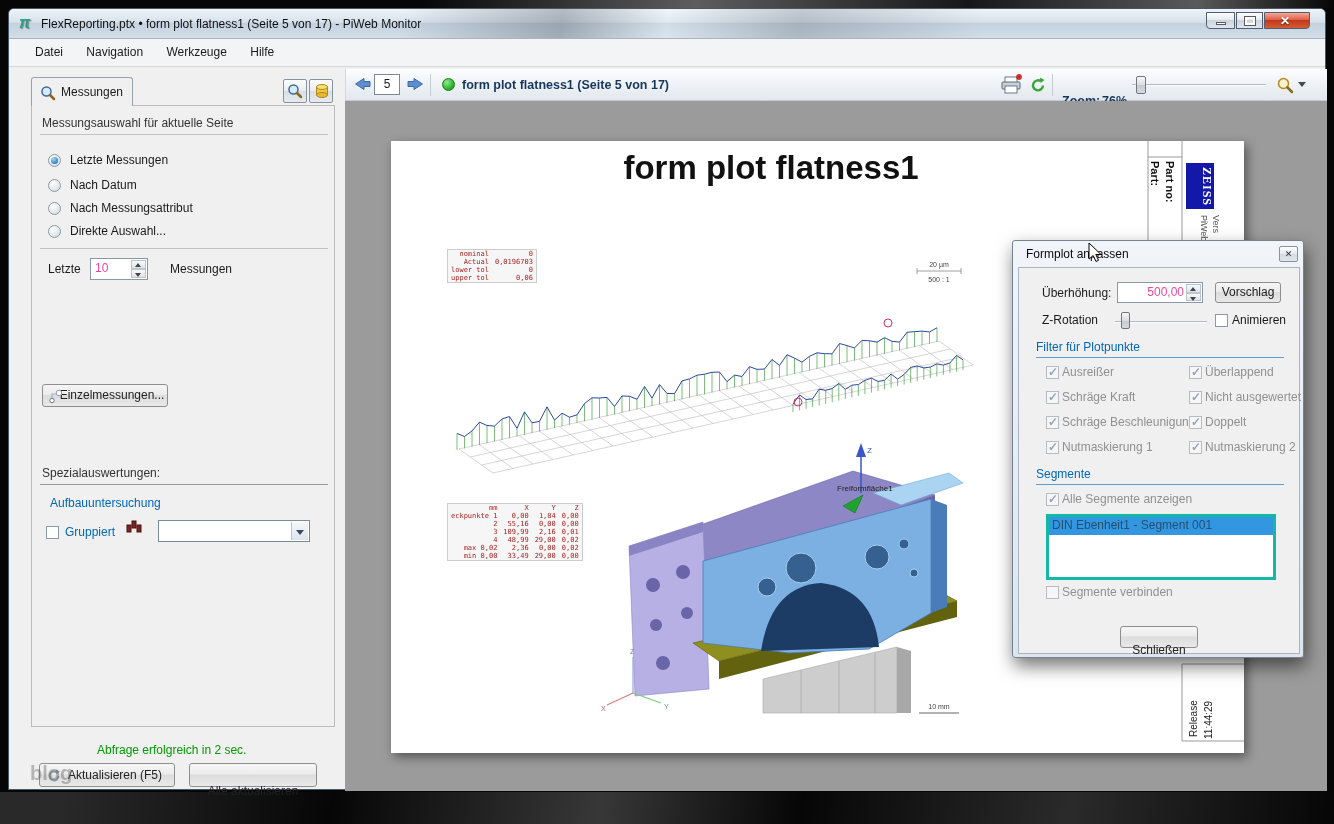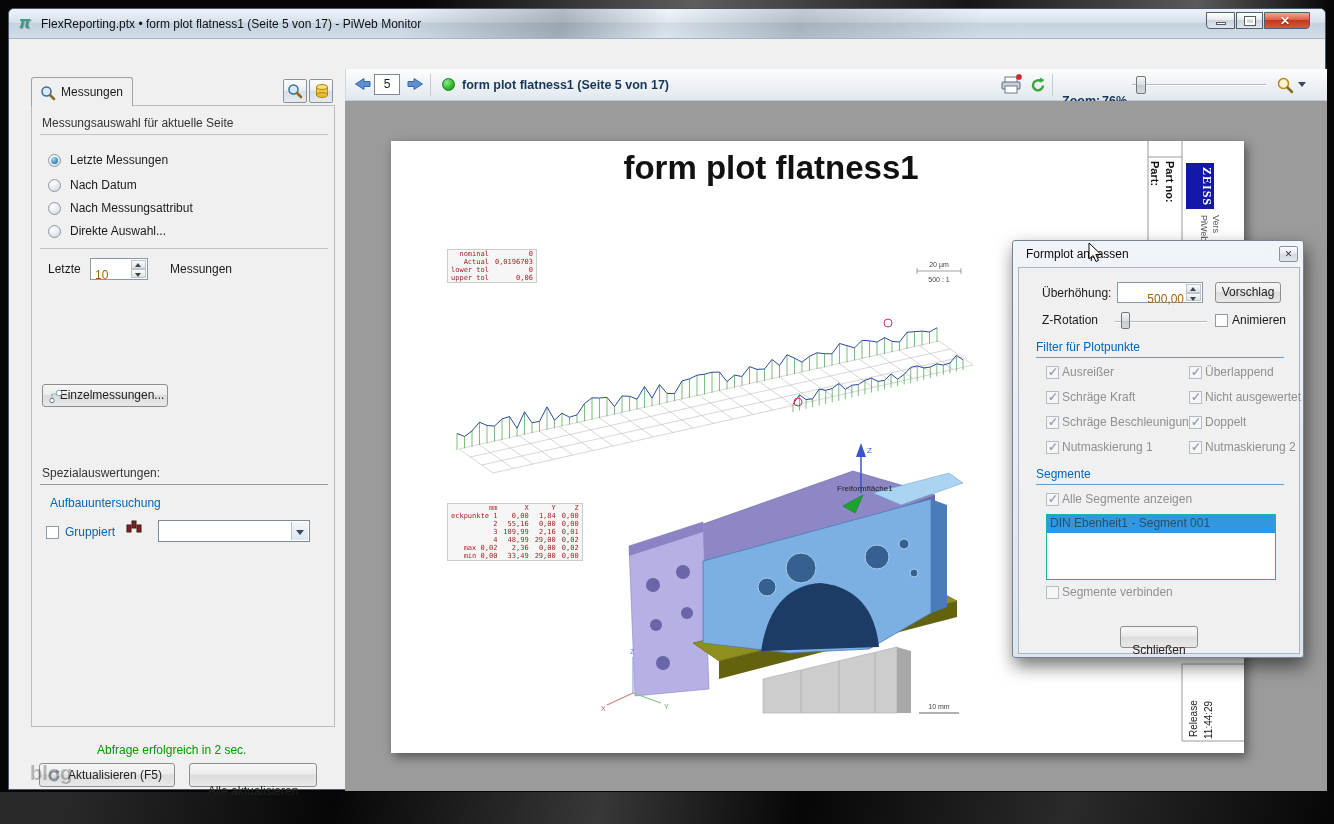--- a/index.html
+++ b/index.html
@@ -44,21 +44,21 @@
   .tool-sq{position:absolute;top:2px;width:24px;height:24px;border:1px solid #8694a2;border-radius:2px;
     background:linear-gradient(#fdfdfd,#e8ecf0 50%,#d8dee4 51%,#e6eaee);}
   .groupbox{position:absolute;left:0;top:28px;width:304px;height:622px;border:1px solid #bcbcbc;background:#f0f0f0;}
   .sec-title{position:absolute;font-size:12px;color:#333;white-space:nowrap;}
   .hline{position:absolute;height:1px;background:#c2c2c2;}
   .radio{position:absolute;width:13px;height:13px;border-radius:50%;border:1px solid #8a9aa8;
     background:radial-gradient(circle at 35% 30%,#fff,#e2e7ea 60%,#c6cdd4);}
   .radio.sel::after{content:"";position:absolute;left:2px;top:2px;width:7px;height:7px;border-radius:50%;
     background:radial-gradient(circle at 35% 30%,#a8d8f2,#2f84c0 70%,#1b5e92);}
   .rlabel{position:absolute;font-size:12px;color:#1a1a1a;white-space:nowrap;}
-  .input{position:absolute;background:#fff;border:1px solid #8a99a8;font-size:12px;padding:9px 18px 2px 4px;color:#a16207;}
+  .input{position:absolute;background:#fff;border:1px solid #8a99a8;font-size:12px;padding:2px 18px 2px 4px;color:#ec4899;}
   .spin{position:absolute;right:1px;top:1px;width:15px;bottom:1px;display:flex;flex-direction:column;}
   .spin>div{flex:1;position:relative;border:1px solid #bcc6d0;background:linear-gradient(#fafafa,#dfe3e7);}
   .spin .up::after{content:"";position:absolute;left:3px;top:2px;border:3px solid transparent;border-bottom:4px solid #444;border-top:none;}
   .spin .dn::after{content:"";position:absolute;left:3px;top:3px;border:3px solid transparent;border-top:4px solid #444;border-bottom:none;}
   .btn{position:absolute;border:1px solid #8e8e8e;border-radius:3px;font-size:12px;color:#222;text-align:center;
     background:linear-gradient(#f6f6f6,#ececec 45%,#dcdcdc 50%,#e9e9e9);}
   .link{position:absolute;color:var(--heading-blue,#0066bb);font-size:12px;white-space:nowrap;}
   .cb{position:absolute;width:13px;height:13px;border:1px solid #8a9aa8;background:#fff;}
   .cb.dis{border-color:#b6bcc2;background:#f5f6f7;}
   .cb.checked::after{content:"✓";position:absolute;left:1px;top:-2px;font-size:12px;font-weight:bold;color:#4a6a8a;}
@@ -107,21 +107,21 @@
     background:linear-gradient(#f1f5fa,#dde5ef);border:1px solid #76828e;border-radius:3px;
     box-shadow:2px 8px 18px rgba(0,0,0,.55);}
   .dtitle{position:absolute;left:13px;top:6px;font-size:12px;color:#0a0a0a;}
   .dclose{position:absolute;left:266px;top:5px;width:19px;height:16px;border:1px solid #8694a2;border-radius:2px;
     background:linear-gradient(#fdfdfd,#e4e9ee 50%,#d4dae1 51%,#e2e7ec);font-size:9px;text-align:center;color:#333;line-height:14px;}
   .dpanel{position:absolute;left:5px;top:26px;width:282px;height:387px;background:#f0f0f0;border:1px solid #a9b5c1;}
   .dlabel{position:absolute;font-size:12px;color:#1a1a1a;white-space:nowrap;}
   .dlabel.dis{color:#909090;}
   .bluehead{position:absolute;font-size:12px;color:var(--heading-blue,#0066bb);white-space:nowrap;}
   .blueline{position:absolute;height:1px;background:#5c9fd6;}
-  .listbox{position:absolute;background:#fff;border:1px solid #14b8a6;}
+  .listbox{position:absolute;background:#fff;border:3px solid #14b8a6;}
   .listitem{height:18px;background:var(--selection-blue,#3297e0);color:#26506e;font-size:12px;padding:1px 3px;white-space:nowrap;overflow:hidden;}
 
   .watermark{position:absolute;left:30px;top:762px;font-size:20px;color:rgba(90,90,90,.4);font-weight:bold;z-index:5;}
   #cursor{position:absolute;left:1088px;top:242px;z-index:60;}
 </style>
 </head>
 <body>
 
 <div id="root">
   <div id="streak-top"></div>
@@ -137,20 +137,26 @@
           <span class="glyph-min"></span>
         </div>
       <div class="wbtn max">
           <span class="glyph-max"></span>
         </div>
       <div class="wbtn close">
           <span class="glyph-close">✕</span>
         </div>
     </div>
 
+    <div class="menubar">
+      <span class="menu-item">Datei</span>
+      <span class="menu-item">Navigation</span>
+      <span class="menu-item">Werkzeuge</span>
+      <span class="menu-item">Hilfe</span>
+    </div>
 
     <div class="sidebar">
       <div class="tab">
         <svg class="abs" style="left:8px;top:7px" width="16" height="16">
           <circle cx="6.5" cy="6.5" r="4.5" fill="#d8eafc" stroke="#3a6a9a" stroke-width="1.5"></circle>
           <line x1="10" y1="10" x2="14" y2="14" stroke="#8a6a20" stroke-width="2.5" stroke-linecap="round"></line>
         </svg>
         <span class="abs" style="left:29px;top:7px">Messungen</span>
       </div>
       <div class="tool-sq" style="left:252px">

